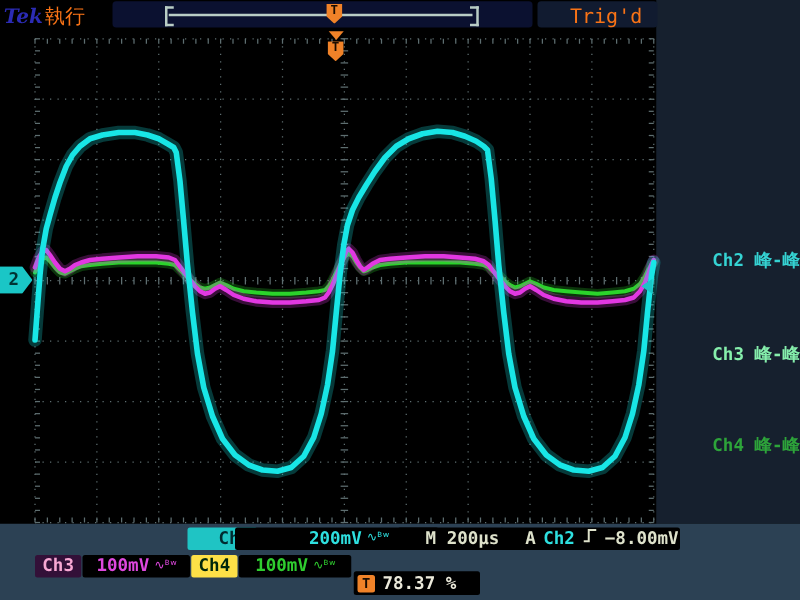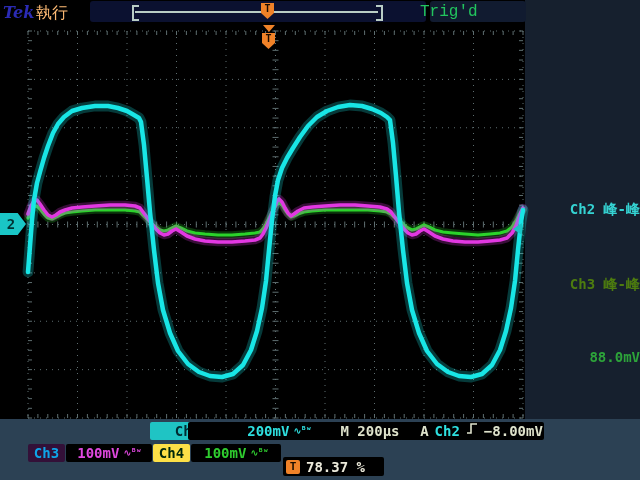--- a/index.html
+++ b/index.html
@@ -4,62 +4,62 @@
 <style>
   html,body{margin:0;padding:0;background:#000;}
   .screen{
     position:relative;width:640px;height:480px;background:#000;
     font-family:"DejaVu Sans Mono","DejaVu Sans",monospace;
     overflow:hidden;
   }
   .abs{position:absolute;}
   
   .tek-logo{left:3px;top:3px;font:italic bold 16px "DejaVu Serif",serif;color:#2b2bb4;}
-  .run-status{left:36px;top:3px;font-size:16px;color:#fdba74;}
+  .run-status{left:36px;top:3px;font-size:16px;color:#f97316;}
   .record-bar{left:90px;top:1px;width:336px;height:21px;background:#0b1130;border-radius:3px;}
   .rb-line{position:absolute;left:45px;top:10px;width:243px;height:2px;background:#b9cdc5;}
   .rb-bracket{position:absolute;top:4px;width:5px;height:12px;border-color:#b9cdc5;border-style:solid;border-width:0;}
   .rb-left{left:42px;border-left-width:2px;border-top-width:2px;border-bottom-width:2px;}
   .rb-right{left:286px;border-right-width:2px;border-top-width:2px;border-bottom-width:2px;}
   .t-flag{width:13px;height:16px;background:#f08228;color:#1a0c00;font-size:10px;font-weight:bold;
     text-align:center;line-height:11px;
     clip-path:polygon(0 0,100% 0,100% 62%,50% 100%,0 62%);}
   .rb-tflag{position:absolute;left:171px;top:2px;}
   .trigd-box{left:430px;top:1px;width:96px;height:21px;background:#111b30;border-radius:3px;}
-  .trigd-text{left:420px;top:3px;font-size:16px;color:#22c55e;font-family:Liberation Mono, monospace;}
+  .trigd-text{left:456px;top:3px;font-size:16px;color:#f97316;}
   
   .sidebar{left:525px;top:0;width:115px;height:419px;background:#16202e;}
   .bottom-strip{left:0;top:419px;width:640px;height:61px;background:#2c4154;}
   
   .trig-arrow-down{left:263px;top:25px;width:0;height:0;border-left:6px solid transparent;
     border-right:6px solid transparent;border-top:7px solid #f08228;}
   .trig-tflag{left:262px;top:33px;}
   .ch2-marker{left:0;top:213px;width:26px;height:22px;background:#1ac6c6;color:#033;
     font-size:14px;font-weight:bold;text-align:center;line-height:22px;
     clip-path:polygon(0 0,68% 0,100% 50%,68% 100%,0 100%);padding-right:4px;box-sizing:border-box;}
   .trig-level-arrow{left:513px;top:223px;width:0;height:0;border-top:6px solid transparent;
     border-bottom:6px solid transparent;border-right:9px solid #1ac6c6;}
   
   .meas{left:523px;width:117px;text-align:right;font-size:14px;font-weight:bold;line-height:17px;}
   .meas-ch2{top:201px;color:#35d3d3;}
-  .meas-ch3{top:276px;color:#4d7c0f;}
+  .meas-ch3{top:276px;color:#86efac;}
   .meas-ch4{top:349px;color:#2da43a;}
   
   .badge{height:18px;font-size:14px;font-weight:bold;text-align:center;line-height:18px;border-radius:2px;}
   .rbox{height:18px;background:#000;border-radius:2px;font-size:14px;font-weight:bold;
     line-height:18px;display:flex;}
-  .coupling{font-size:10px;font-weight:bold;margin-left:4px;letter-spacing:-1px;}
+  .coupling{font-size:10px;font-weight:normal;margin-left:4px;letter-spacing:-1px;}
   .row1{top:422px;padding-left:19px;}
   .row2{top:444px;}
   .ch2-badge{left:150px;width:37px;background:#1fc4c4;color:#002b31;}
   .ch2-scale-box{left:188px;width:144px;color:#2ee0e0;justify-content:center;}
   .time-box{left:318px;width:66px;color:#dee2cb;justify-content:center;}
   .trig-box{left:400px;width:125px;color:#dee2cb;justify-content:center;gap:6px;}
   .trig-src{color:#2ee0e0;}
-  .ch3-badge{left:28px;width:37px;background:#331038;color:#0ea5e9;}
+  .ch3-badge{left:28px;width:37px;background:#331038;color:#f9a8d4;}
   .ch3-scale-box{left:66px;width:86px;color:#df48df;justify-content:center;}
   .ch4-badge{left:153px;width:37px;background:#fde047;color:#00270b;}
   .ch4-scale-box{left:191px;width:90px;color:#2fcd2f;justify-content:center;}
   .tpos-box{left:283px;top:457px;width:101px;height:19px;background:#000;border-radius:2px;
     display:flex;align-items:center;gap:6px;padding-left:3px;box-sizing:border-box;}
   .tpos-chip{width:14px;height:14px;background:#f08228;color:#1a0c00;font-size:11px;font-weight:bold;
     text-align:center;line-height:14px;border-radius:2px;}
   .tpos-val{color:#eceadb;font-size:14px;font-weight:bold;}
   .slope-icon{display:inline-block;}
 </style>
@@ -392,21 +392,21 @@
   <div class="abs ch2-marker">2</div>
   <div class="abs trig-level-arrow"></div>
 
   <div class="abs meas meas-ch2">
     <div>Ch2 峰-峰</div>
   </div>
   <div class="abs meas meas-ch3">
     <div>Ch3 峰-峰</div>
   </div>
   <div class="abs meas meas-ch4">
-    <div>88.0mV</div>
+    <div>Ch4 峰-峰</div>
   </div>
 
   <div class="abs badge ch2-badge row1">Ch2</div>
   <div class="abs rbox ch2-scale-box row1">
     <span>200mV</span>
     <span class="coupling">∿ᴮʷ</span>
   </div>
   <div class="abs rbox time-box row1">
     <span>M 200µs</span>
   </div>

